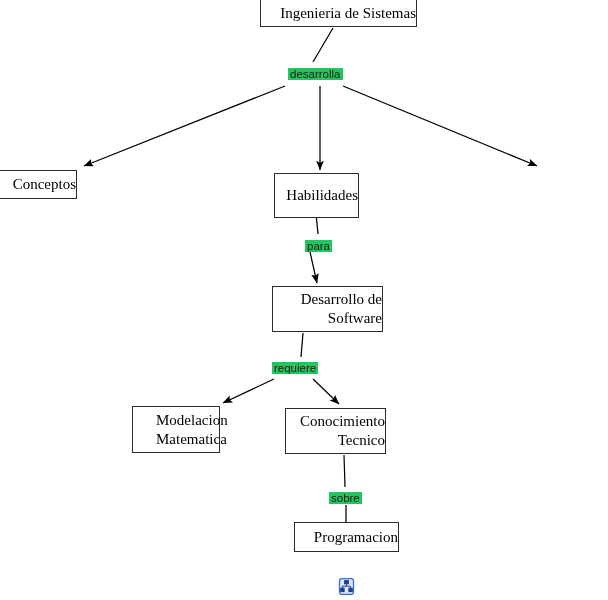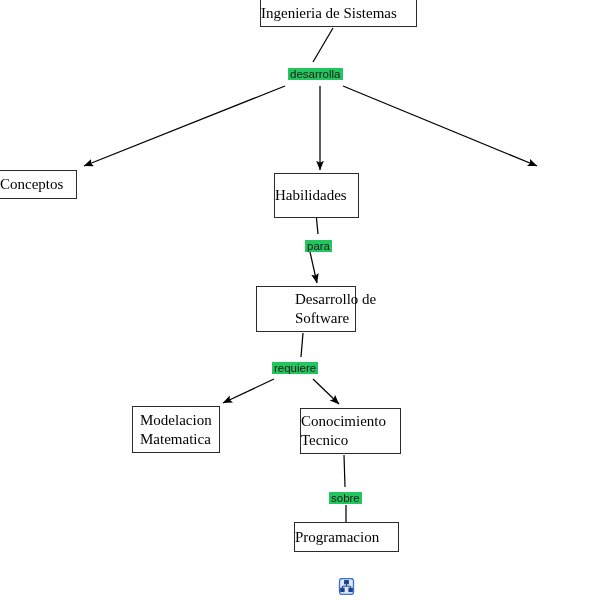--- a/index.html
+++ b/index.html
@@ -31,22 +31,22 @@
     border: 1px solid #2b2b2b;
     font-family: "Liberation Serif", serif;
     font-size: 15px;
     color: #000000;
     line-height: 19px;
     display: flex;
     flex-direction: column;
     justify-content: center;
     z-index: 3;
   }
-  .node.center { align-items: flex-start; text-align: center; }
-  .node.leftal { align-items: flex-start; text-align: center; padding-left: 7px; }
+  .node.center { align-items: flex-end; text-align: center; }
+  .node.leftal { align-items: flex-start; text-align: center; padding-left: 23px; }
   .node .line { display: block; white-space: nowrap; }
   .linklabel {
     position: absolute;
     font-family: "Liberation Sans", sans-serif;
     font-size: 11.5px;
     color: #1a1a1a;
     background: #22c55e;
     white-space: nowrap;
     text-align: center;
     z-index: 4;
@@ -91,31 +91,31 @@
 
   <div class="node center" style="left:-1px; top:170px; width:78px; height:29px;">
     <span class="line">Conceptos</span>
   </div>
 
   <div class="node center" style="left:274px; top:173px; width:85px; height:45px;">
     <span class="line">Habilidades</span>
   </div>
 
 
-  <div class="node center" style="left:256px; top:286px; width:100px; height:46px;padding-left:38px;">
+  <div class="node center" style="left:272px; top:286px; width:111px; height:46px;padding-left:38px;">
     <span class="line">Desarrollo de</span>
     <span class="line">Software</span>
   </div>
 
   <div class="node leftal" style="left:132px; top:406px; width:88px; height:47px;">
     <span class="line">Modelacion</span>
     <span class="line">Matematica</span>
   </div>
 
-  <div class="node center" style="left:300px; top:408px; width:101px; height:46px;">
+  <div class="node center" style="left:285px; top:408px; width:101px; height:46px;">
     <span class="line">Conocimiento</span>
     <span class="line">Tecnico</span>
   </div>
 
   <div class="node center" style="left:294px; top:522px; width:105px; height:30px;">
     <span class="line">Programacion</span>
   </div>
 
   <div class="linklabel" style="left:288px; top:68px;">desarrolla</div>
   <div class="linklabel" style="left:305px; top:240px;">para</div>

